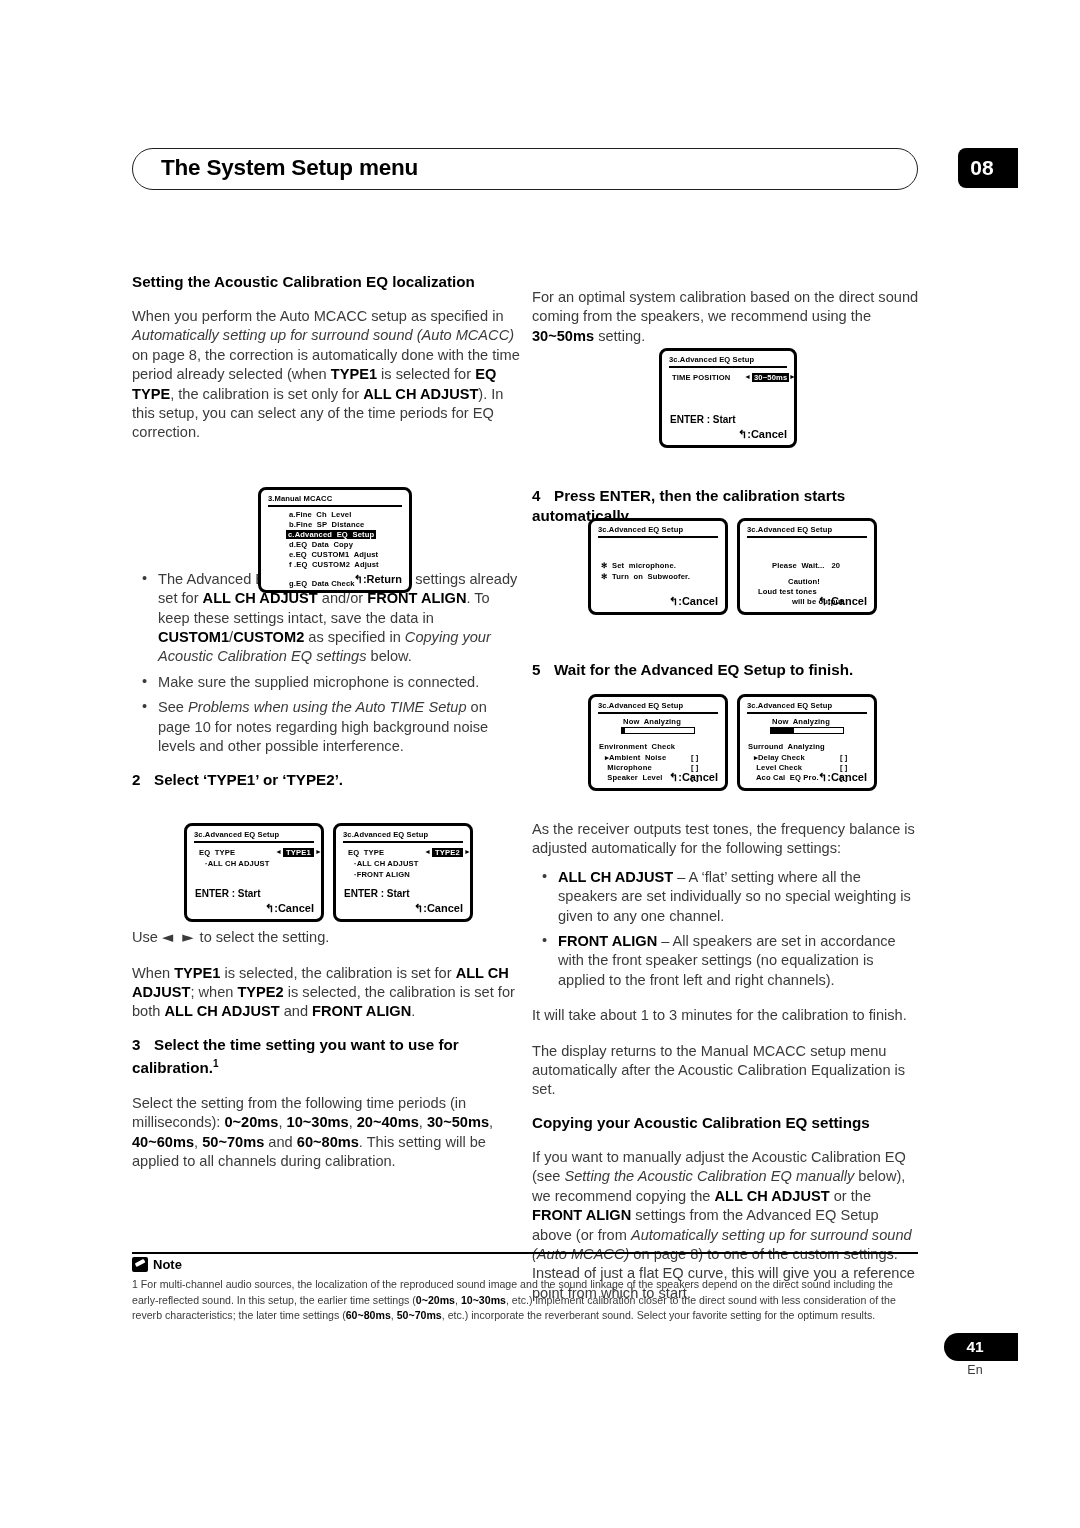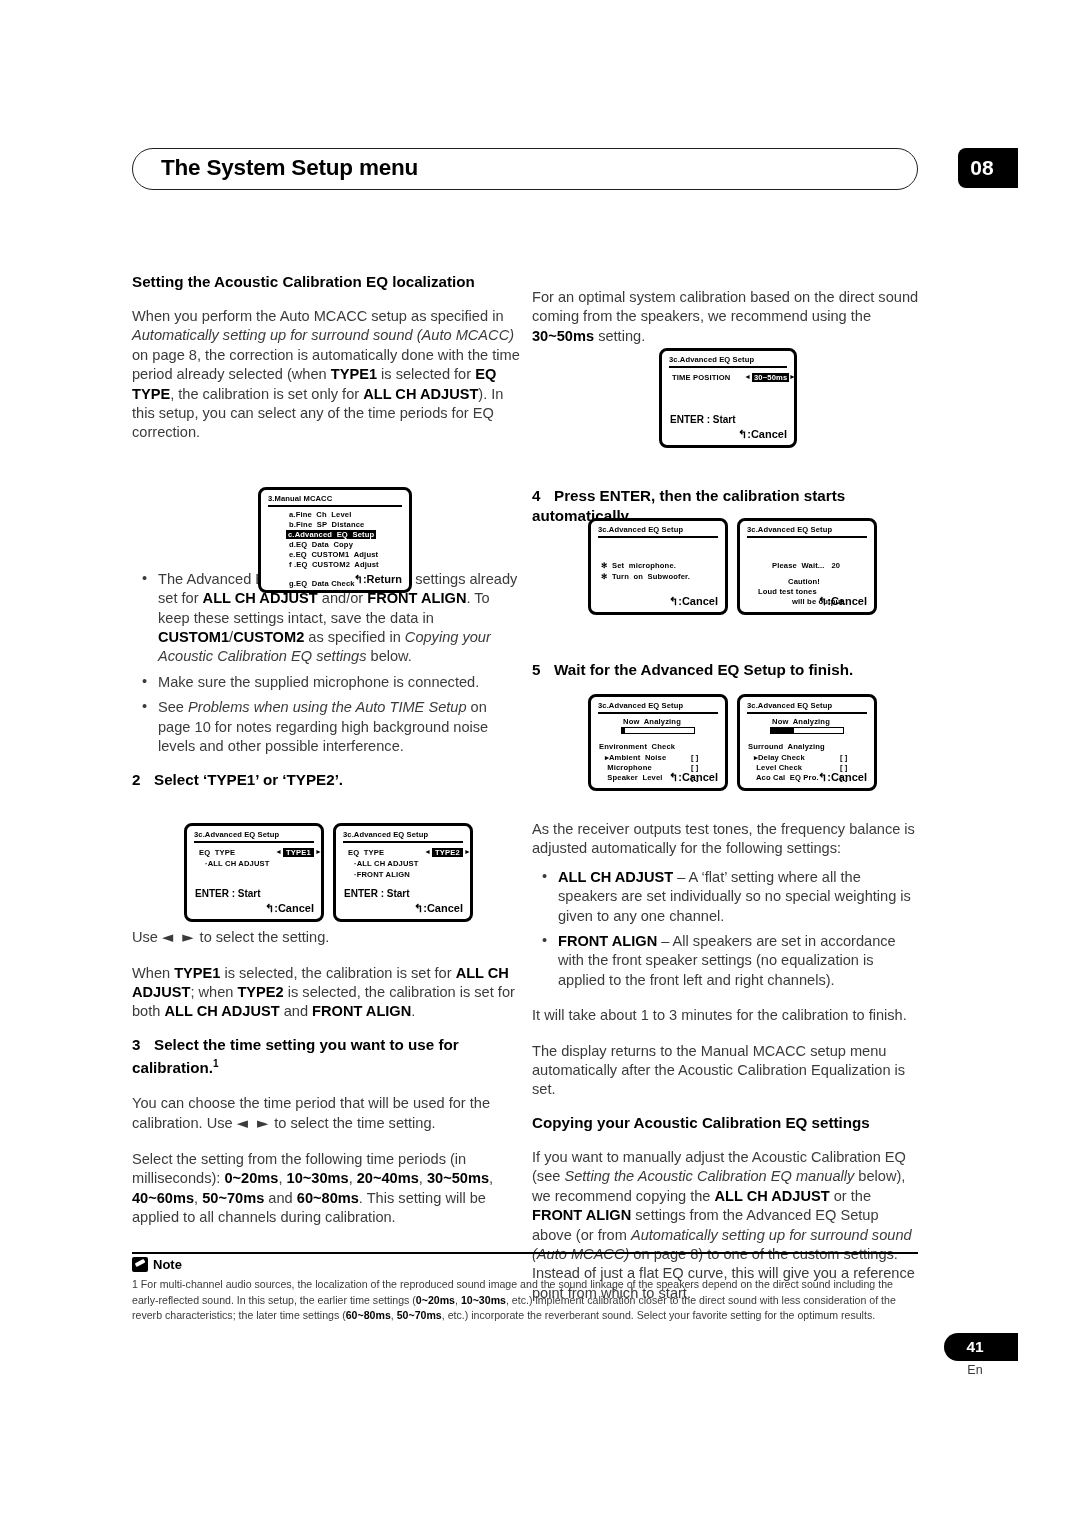--- a/index.html
+++ b/index.html
@@ -124,21 +124,20 @@
     <div class="step"><span class="n">2</span><span>Select ‘TYPE1’ or ‘TYPE2’.</span></div>
 
     <div style="height:116px"></div>
 
     <p class="tight"><span>Use </span><span class="arrowkey">◄ ►</span><span> to select the setting.</span></p>
 
     <p><span>When </span><b>TYPE1</b><span> is selected, the calibration is set for </span><b>ALL CH ADJUST</b><span>; when </span><b>TYPE2</b><span> is selected, the calibration is set for both </span><b>ALL CH ADJUST</b><span> and </span><b>FRONT ALIGN</b><span>.</span></p>
 
     <div class="step"><span class="n">3</span><span>Select the time setting you want to use for calibration.</span><span class="sup">1</span></div>
 
-    <p class="tight"><span>You can choose the time period that will be used for the calibration. Use </span><span class="arrowkey">◄ ►</span><span> to select the time setting.</span></p>
 
     <p><span>Select the setting from the following time periods (in milliseconds): </span><b>0~20ms</b>, <b>10~30ms</b>, <b>20~40ms</b>, <b>30~50ms</b>, <b>40~60ms</b>, <b>50~70ms</b> and <b>60~80ms</b><span>. This setting will be applied to all channels during calibration.</span></p>
   </div>
 
   <div class="col col-right">
 
     <p><span>For an optimal system calibration based on the direct sound coming from the speakers, we recommend using the </span><b>30~50ms</b><span> setting.</span></p>
 
     <div style="height:118px"></div>
 

